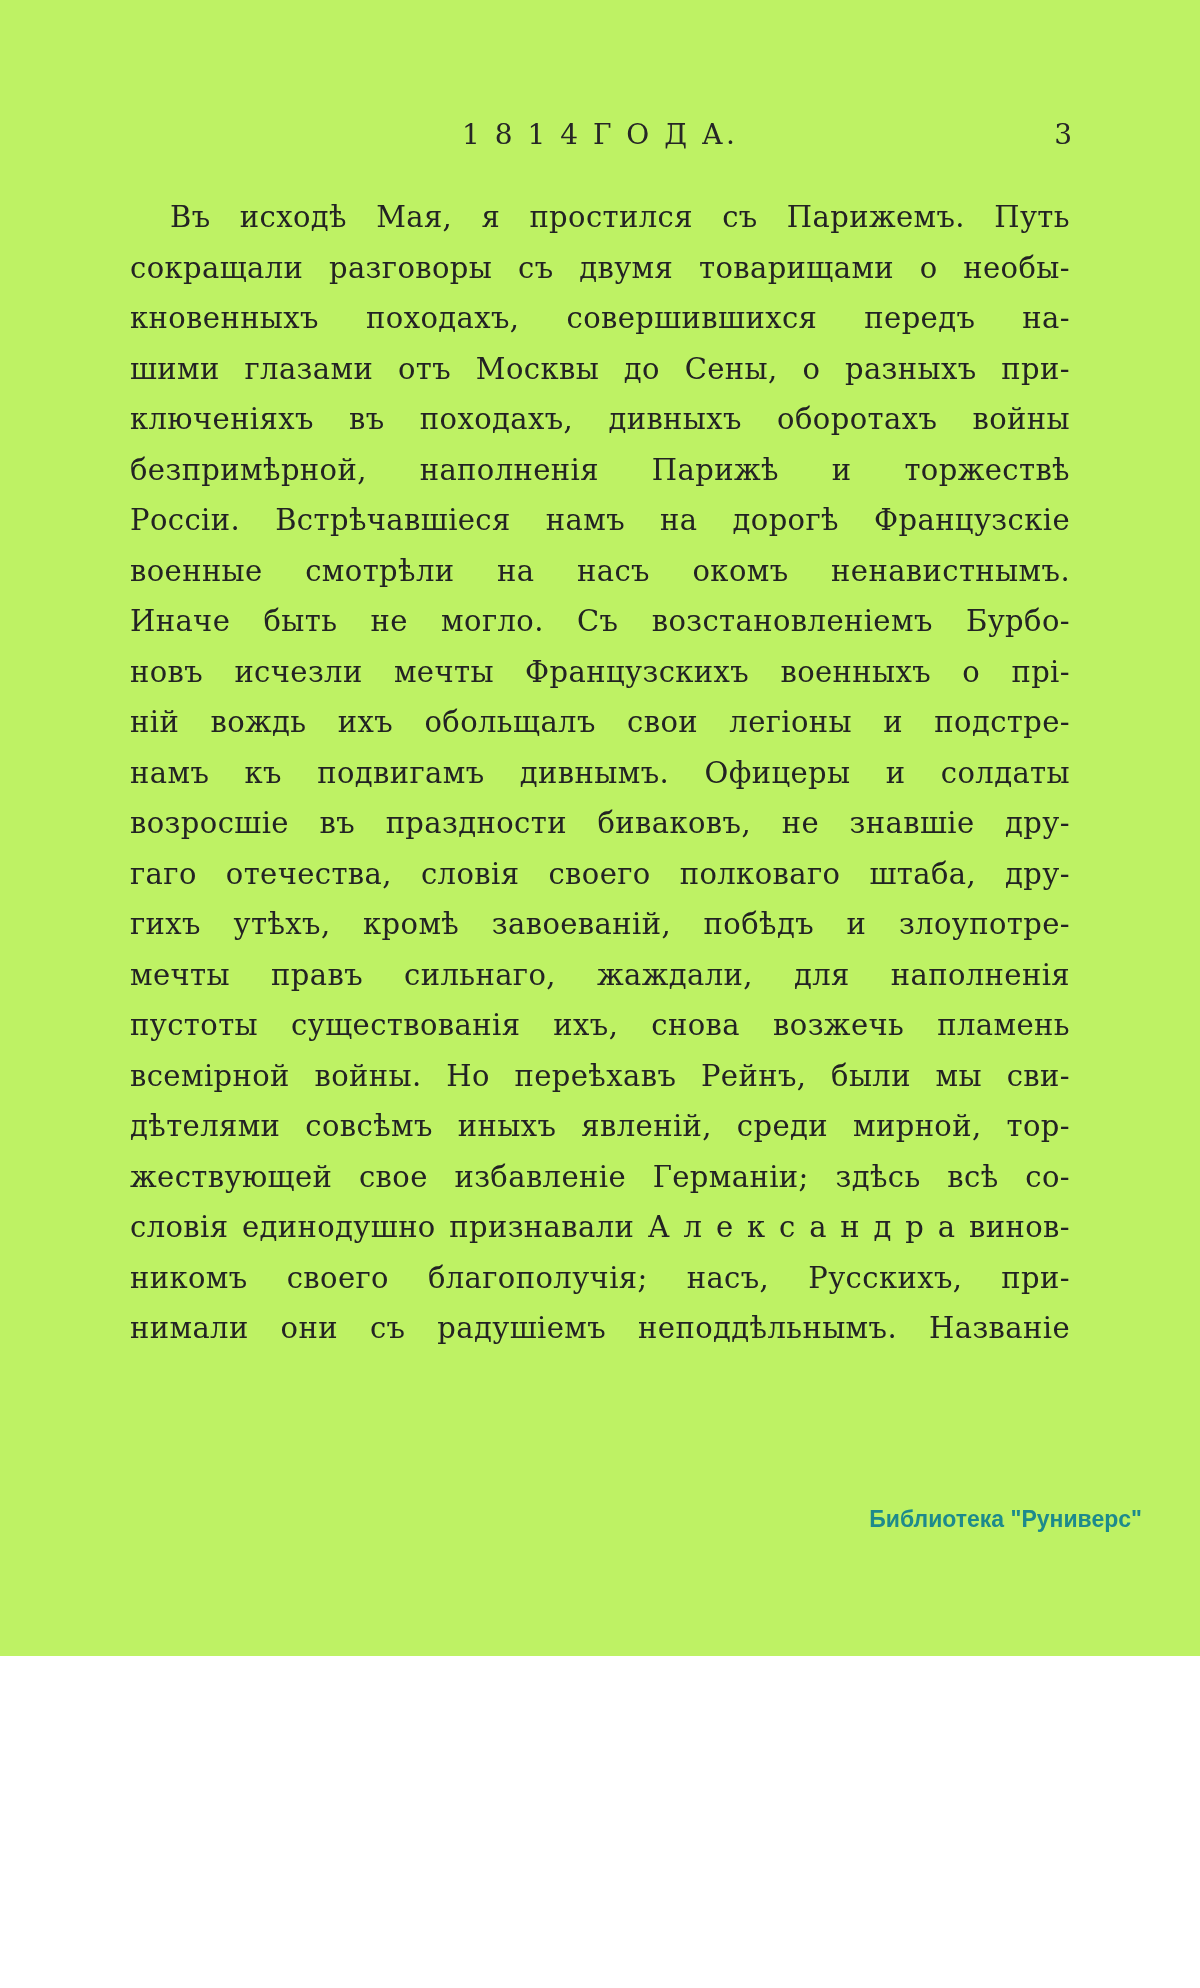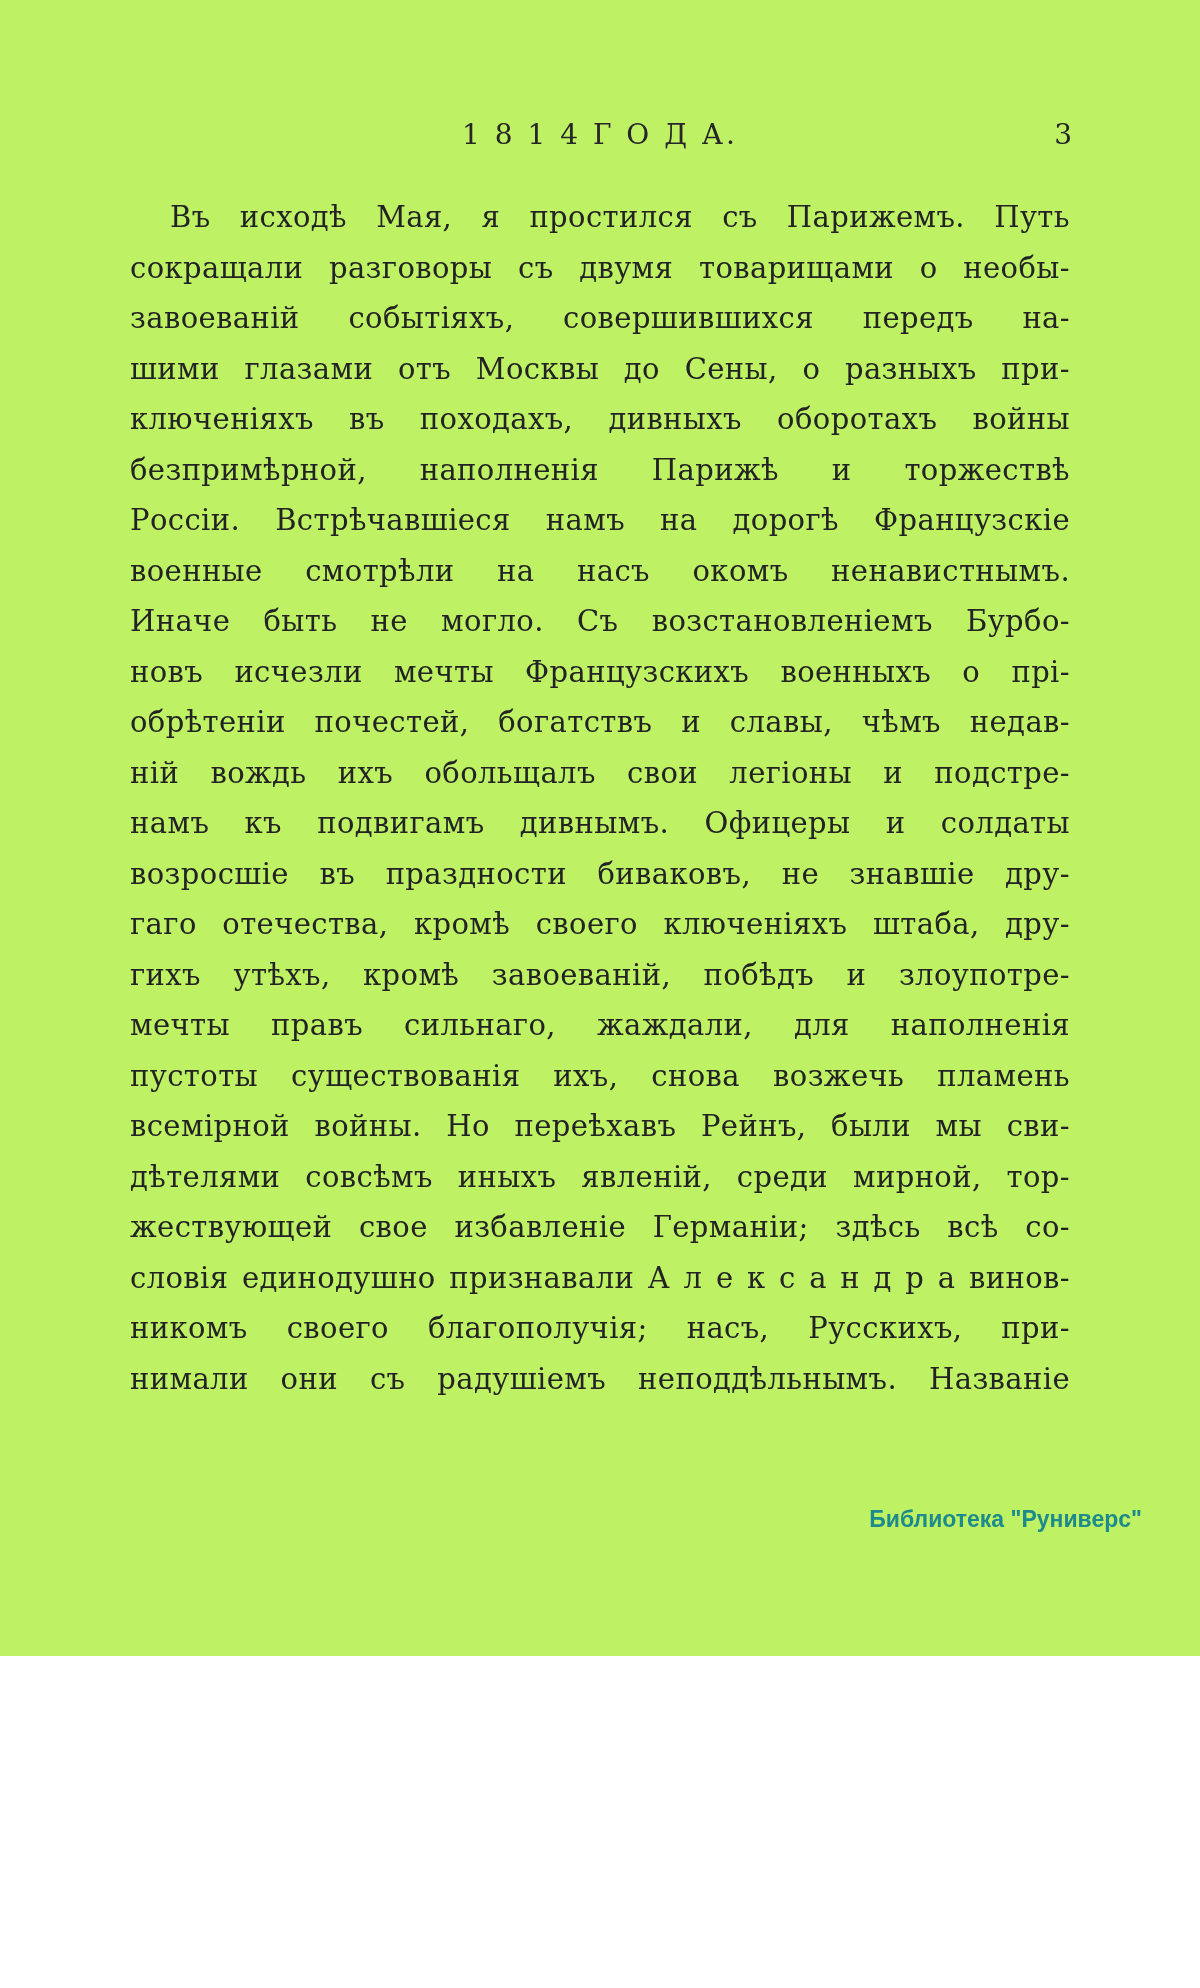--- a/index.html
+++ b/index.html
@@ -71,33 +71,32 @@
 
 <div class="page">
   <div class="header">
     <span class="running-title">1 8 1 4   Г О Д А.</span>
     <span class="page-number">3</span>
   </div>
 
   <div class="body-text">
       <div class="line first">Въ исходѣ Мая, я простился съ Парижемъ. Путь</div>
       <div class="line">сокращали разговоры съ двумя товарищами о необы-</div>
-      <div class="line">завоеваній событіяхъ, совершившихся передъ на-</div>
+      <div class="line">кновенныхъ походахъ, совершившихся передъ на-</div>
       <div class="line">шими глазами отъ Москвы до Сены, о разныхъ при-</div>
       <div class="line">ключеніяхъ въ походахъ, дивныхъ оборотахъ войны</div>
       <div class="line">безпримѣрной, наполненія Парижѣ и торжествѣ</div>
       <div class="line">Россіи. Встрѣчавшіеся намъ на дорогѣ Французскіе</div>
       <div class="line">военные смотрѣли на насъ окомъ ненавистнымъ.</div>
       <div class="line">Иначе быть не могло. Съ возстановленіемъ Бурбо-</div>
       <div class="line">новъ исчезли мечты Французскихъ военныхъ о прі-</div>
-      <div class="line">обрѣтеніи почестей, богатствъ и славы, чѣмъ недав-</div>
       <div class="line">ній вождь ихъ обольщалъ свои легіоны и подстре-</div>
       <div class="line">намъ къ подвигамъ дивнымъ. Офицеры и солдаты</div>
       <div class="line">возросшіе въ праздности биваковъ, не знавшіе дру-</div>
-      <div class="line">гаго отечества, кромѣ своего ключеніяхъ штаба, дру-</div>
+      <div class="line">гаго отечества, словія своего полковаго штаба, дру-</div>
       <div class="line">гихъ утѣхъ, кромѣ завоеваній, побѣдъ и злоупотре-</div>
       <div class="line">мечты правъ сильнаго, жаждали, для наполненія</div>
       <div class="line">пустоты существованія ихъ, снова возжечь пламень</div>
       <div class="line">всемірной войны. Но переѣхавъ Рейнъ, были мы сви-</div>
       <div class="line">дѣтелями совсѣмъ иныхъ явленій, среди мирной, тор-</div>
       <div class="line">жествующей свое избавленіе Германіи; здѣсь всѣ со-</div>
       <div class="line">словія единодушно признавали А л е к с а н д р а винов-</div>
       <div class="line">никомъ своего благополучія; насъ, Русскихъ, при-</div>
       <div class="line">нимали они съ радушіемъ неподдѣльнымъ. Названіе</div>
     </div>

